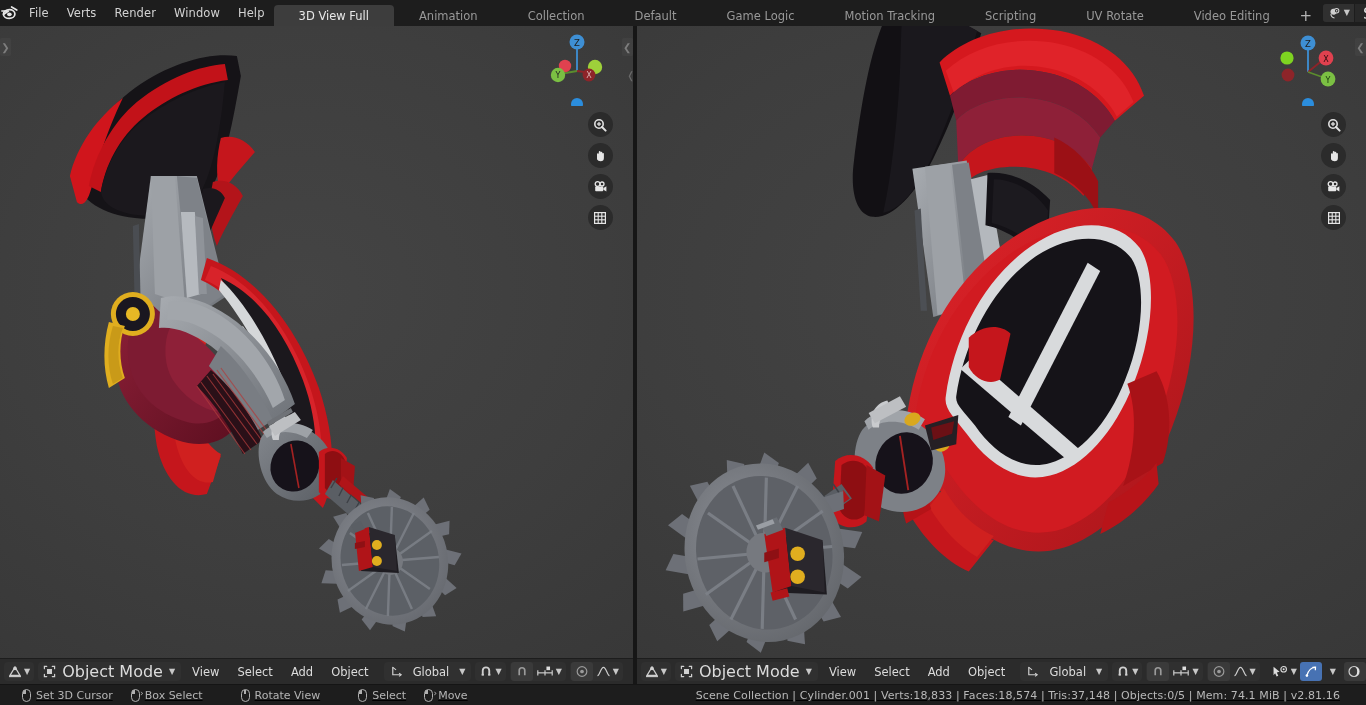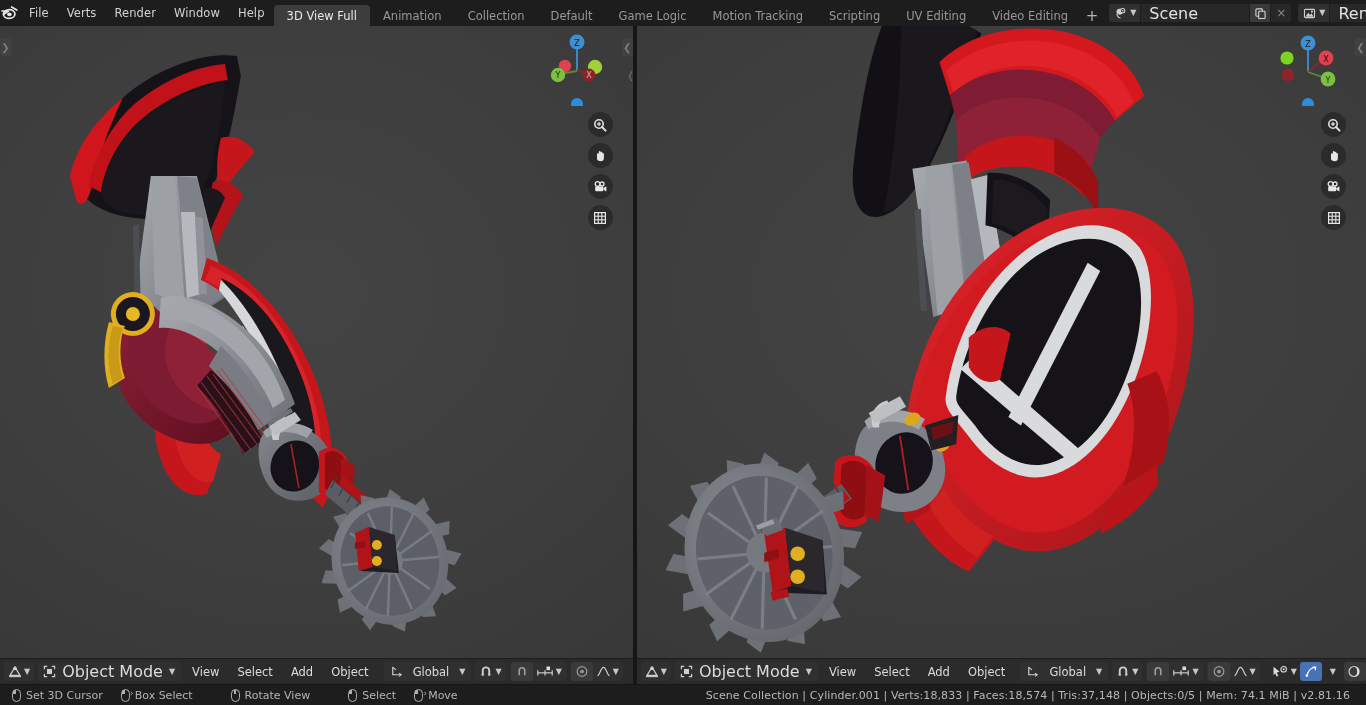--- a/index.html
+++ b/index.html
@@ -21,21 +21,21 @@
   .menu-list { display: flex; align-items: center; }
   .menu-item {
     display: flex; align-items: center; padding: 0 9px;
     color: #d2d2d2; font-size: 11.5px; letter-spacing: .1px; cursor: default;
   }
 
   .wsgap { width: 6px; }
   .ws-tabs { display: flex; align-items: flex-end; }
   .ws-tab {
     display: flex; align-items: center; height: 21px; margin-top: 5px;
-    padding: 0 13px; font-size: 11.5px; color: #989898;
+    padding: 0 25px; font-size: 11.5px; color: #989898;
     border-radius: 4px 4px 0 0; cursor: default; white-space: nowrap;
   }
   .ws-tab.active { background: #3d3d3d; color: #e8e8e8; }
   .ws-plus {
     display:flex; align-items:center; justify-content:center;
     width: 22px; color: #b4b4b4; font-size: 15px; padding-bottom:1px;
   }
 
   .topbar-right { display: flex; align-items: center; margin-left: 6px; gap: 7px; }
   .id-block {
@@ -125,22 +125,23 @@
   .orient {
     display:flex; align-items:center; gap:10px; height:19px;
     background:#303030; border-radius:4px; padding: 0 6px 0 6px;
   }
   .orient .lbl { color:#dcdcdc; font-size:11.5px; }
   .sep { width: 4px; }
 
   
   .statusbar {
     height: 21px; flex: 0 0 21px; background: #1d1d1d;
-    display: flex; align-items: center; padding: 0 12px; gap: 0;
+    display: flex; align-items: center; padding: 0 22px; gap: 0;
     border-top: 1px solid #151515;
+    text-decoration: underline;
   }
   .km { display: flex; align-items: center; gap: 5px; margin-right: 18px; }
   .km .kmlabel { color: #b4b4b4; font-size: 11px; }
   .km.pad { margin-left: 20px; }
   .status-spacer { flex: 1 1 auto; }
   .status-stats { color: #b8b8b8; font-size: 11px; letter-spacing: .1px; padding-right: 4px; }
 
   
   .mouse { width: 9px; height: 13px; position: relative; display:inline-block; }
   .mouse .body {
@@ -206,21 +207,21 @@
       <div class="ws-tab">
           <span>Game Logic</span>
         </div>
       <div class="ws-tab">
           <span>Motion Tracking</span>
         </div>
       <div class="ws-tab">
           <span>Scripting</span>
         </div>
       <div class="ws-tab">
-          <span>UV Editing</span>
+          <span>UV Rotate</span>
         </div>
       <div class="ws-tab">
           <span>Video Editing</span>
         </div>
       <div class="ws-plus">
           <span>+</span>
         </div>
     </div>
 
     <div class="topbar-right">

